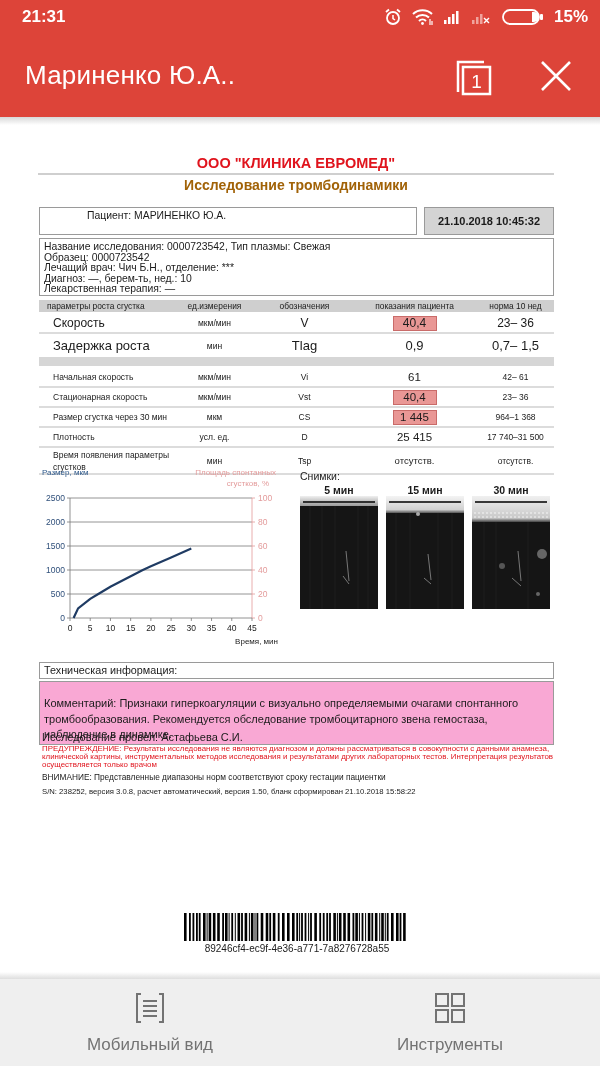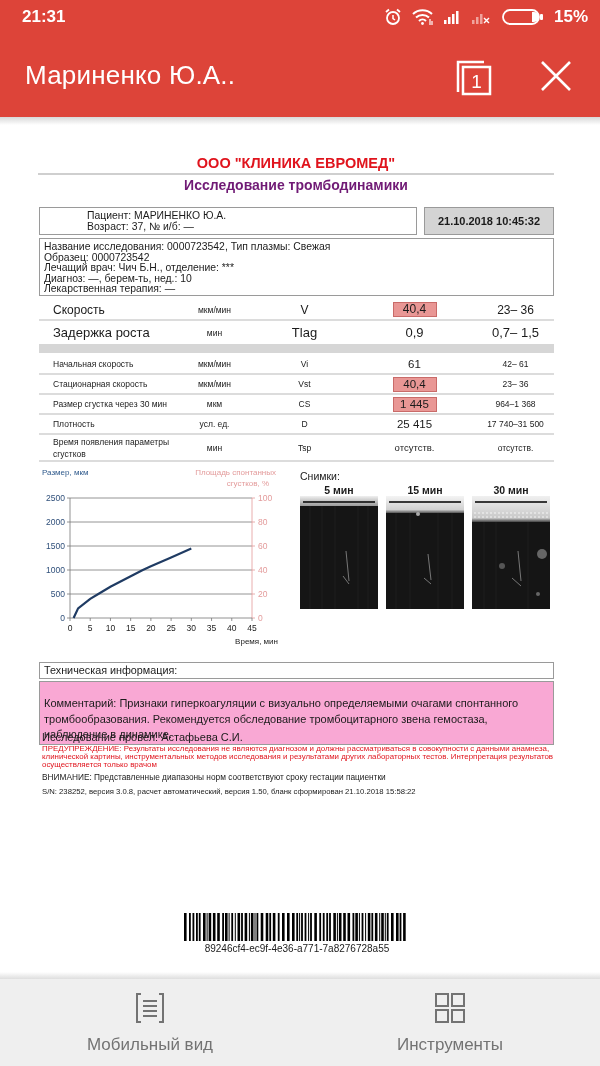--- a/index.html
+++ b/index.html
@@ -14,21 +14,21 @@
   .appbar { position: absolute; left: 0; top: 34px; width: 600px; height: 83px; background: #dd4439; color: #fff; }
   .appbar .title { position: absolute; left: 25px; top: 26px; font-size: 26px; letter-spacing: 0.2px; }
   .appbar .pages-btn { position: absolute; left: 455px; top: 24px; width: 40px; height: 40px; cursor: pointer; }
   .appbar .close-btn { position: absolute; left: 538px; top: 24px; width: 36px; height: 36px; cursor: pointer; }
   .appbar-shadow { position: absolute; left: 0; top: 117px; width: 600px; height: 8px; background: linear-gradient(#d8d8d8, #fff); }
 
   
   .doc { position: absolute; left: 38px; top: 130px; width: 516px; color: #1b1b1b; }
   .doc .org { position: absolute; left: 0; top: 25px; width: 516px; text-align: center; color: #e0141d; font-weight: bold; font-size: 14.5px; }
   .doc .rule { position: absolute; left: 0; top: 43px; width: 516px; height: 2px; background: #cfcfcf; }
-  .doc .subtitle { position: absolute; left: 0; top: 47px; width: 516px; text-align: center; color: #701a75; font-weight: bold; font-size: 14px; }
+  .doc .subtitle { position: absolute; left: 0; top: 47px; width: 516px; text-align: center; color: #a16207; font-weight: bold; font-size: 14px; }
 
   .box { position: absolute; border: 1px solid #9a9a9a; background: #fff; font-size: 10.4px; line-height: 10.6px; padding: 3px 4px; }
   .box.patient { left: 1px; top: 77px; width: 378px; height: 28px; padding-left: 47px; }
   .box.date { left: 386px; top: 77px; width: 130px; height: 28px; background: #d4d4d4; font-weight: bold; font-size: 11px; text-align: center; line-height: 20px; }
   .box.info { left: 1px; top: 108px; width: 515px; height: 58px; }
 
   .ptable { position: absolute; left: 1px; top: 170px; width: 515px; border-collapse: collapse; }
   .ptable td, .ptable th { padding: 0; font-weight: normal; text-align: center; vertical-align: middle; }
   .ptable .hdr th { background: #cfcfcf; font-size: 8.4px; height: 13px; border-bottom: 2px solid #fff; }
   .ptable .c1 { width: 133px; text-align: left; padding-left: 14px; }
@@ -136,34 +136,40 @@
 </div>
 <div class="appbar-shadow"></div>
 
 <div class="doc">
   <div class="org">ООО "КЛИНИКА ЕВРОМЕД"</div>
   <div class="rule"></div>
   <div class="subtitle">Исследование тромбодинамики</div>
 
   <div class="box patient">
     <div>Пациент: МАРИНЕНКО Ю.А.</div>
-    <div>Возраст: 37, № и/б: —</div>
   </div>
   <div class="box date">21.10.2018 10:45:32</div>
 
   <div class="box info">
     <div>Название исследования: 0000723542, Тип плазмы: Свежая</div>
     <div>Образец: 0000723542</div>
     <div>Лечащий врач: Чич Б.Н., отделение: ***</div>
     <div>Диагноз: —, берем-ть, нед.: 10</div>
     <div>Лекарственная терапия: —</div>
   </div>
 
   <table class="ptable">
     <tbody>
+        <tr class="hdr">
+      <th class="c1">параметры роста сгустка</th>
+      <th class="c2">ед.измерения</th>
+      <th class="c3">обозначения</th>
+      <th class="c4">показания пациента</th>
+      <th class="c5">норма 10 нед</th>
+    </tr>
     <tr class="row big">
       <td class="c1">Скорость</td>
       <td class="c2">мкм/мин</td>
       <td class="c3">V</td>
       <td class="c4"><span class="flag">40,4</span></td>
       <td class="c5">23– 36</td>
     </tr>
     <tr class="big row2">
       <td class="c1">Задержка роста</td>
       <td class="c2">мин</td>

